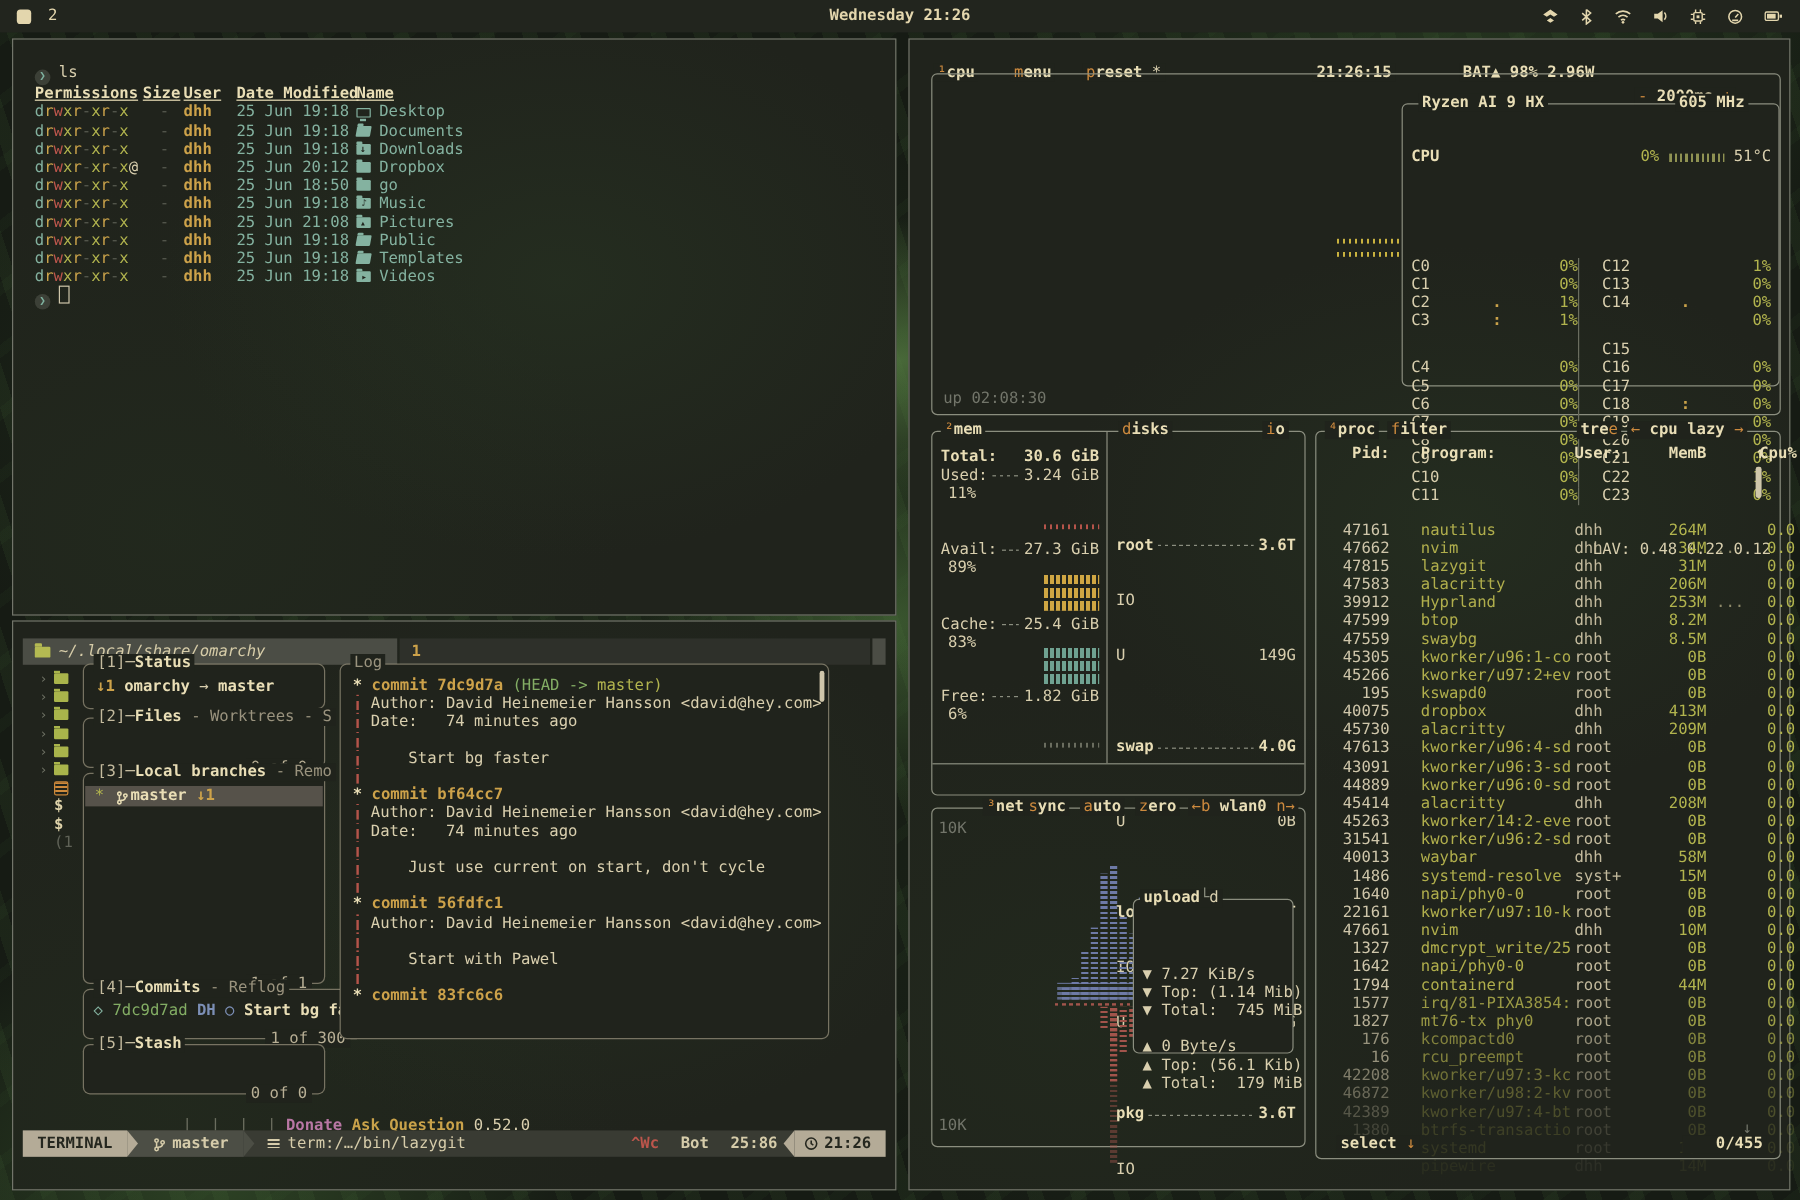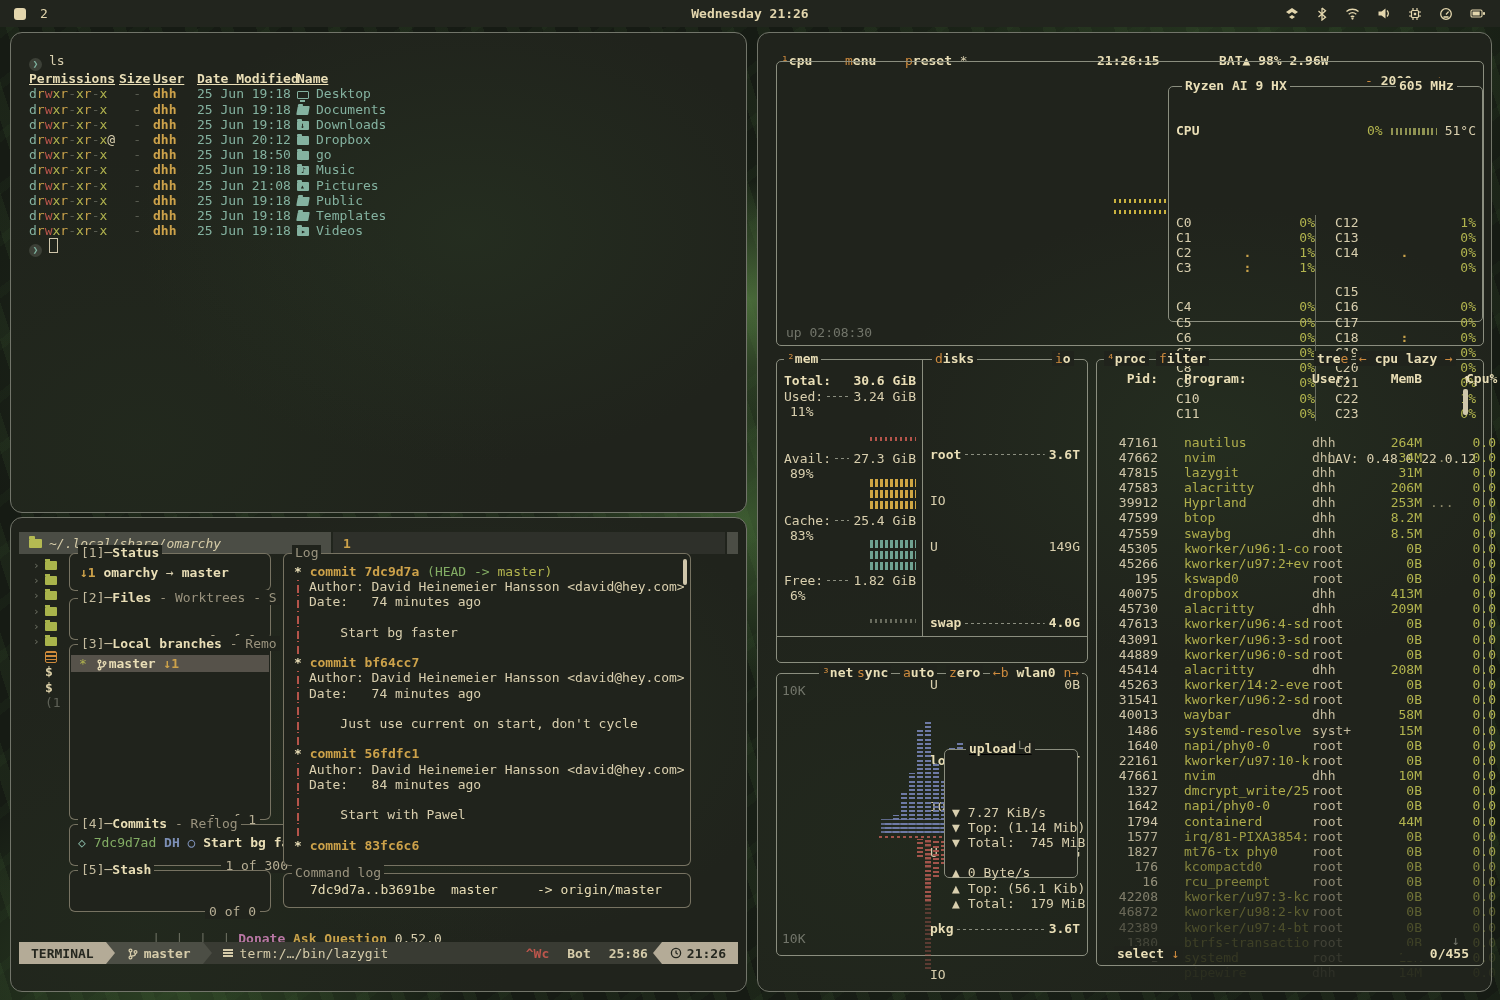--- a/index.html
+++ b/index.html
@@ -23,21 +23,21 @@
   .dim{color:#72756a;} .dim2{color:#585b50;}
   
   .topbar{position:absolute;left:0;top:0;width:1500px;height:27px;background:#22251e;
     display:flex;align-items:center;color:#e3d6ad;font-size:13px;z-index:5;}
   .ws{display:flex;align-items:center;gap:14px;margin-left:14px;}
   .ws-dot{width:12px;height:12px;border-radius:3px;background:#e3d6ad;display:inline-block;}
   .tb-clock{position:absolute;left:0;right:0;text-align:center;font-weight:bold;}
   .tray{margin-left:auto;display:flex;gap:17px;margin-right:14px;align-items:center;z-index:2;}
   .tray svg{display:block;}
   
-  .win{position:absolute;border:1px solid #72756a;border-radius:12px;
+  .win{position:absolute;border:1px solid #72756a;border-radius:0;
     background:
       radial-gradient(460px 320px at 62% 42%, rgba(46,68,40,.30), transparent 72%),
       radial-gradient(520px 400px at 18% 85%, rgba(40,60,34,.22), transparent 72%),
       #20231c;}
   .win-term{left:10px;top:32px;width:735px;height:479px;}
   .win-git{left:10px;top:517px;width:735px;height:473px;}
   .win-btop{left:757px;top:32px;width:733px;height:958px;}
   
   .t-line{white-space:pre;font-size:13px;line-height:15.2px;}
   .t-pad{padding:20px 0 0 18px;}
@@ -424,33 +424,28 @@
         <div class="lline"><span class="creamb">* </span><span class="goldb">commit bf64cc7</span><span class="green"></span><span class="olive"></span></div>
         <div class="lline"><span class="pipe"></span><span>Author: David Heinemeier Hansson &lt;david@hey.com&gt;</span></div>
         <div class="lline"><span class="pipe"></span><span>Date:   74 minutes ago</span></div>
         <div class="lline"><span class="pipe"></span></div>
         <div class="lline"><span class="pipe"></span><span>    Just use current on start, don't cycle</span></div>
         <div class="lline"><span class="pipe"></span></div>
       </div>
         <div>
         <div class="lline"><span class="creamb">* </span><span class="goldb">commit 56fdfc1</span><span class="green"></span><span class="olive"></span></div>
         <div class="lline"><span class="pipe"></span><span>Author: David Heinemeier Hansson &lt;david@hey.com&gt;</span></div>
-        <div class="lline"><span class="pipe"></span><span>Date:   84 minutes ago</span></div>
         <div class="lline"><span class="pipe"></span></div>
         <div class="lline"><span class="pipe"></span><span>    Start with Pawel</span></div>
         <div class="lline"><span class="pipe"></span></div>
       </div>
       </div>
     <div class="lline" style="padding-left:10px;"><span class="creamb">* </span><span class="goldb">commit 83fc6c6</span></div>
   </div>
 
-  <div class="lbox" style="left:272px;top:355px;width:408px;height:35px;">
-    <span class="btitle"><span class="sub">Command log</span></span>
-    <div class="lline" style="padding:8px 0 0 26px;color:#e9deb6;">7dc9d7a..b3691be  master     -&gt; origin/master</div>
-  </div>
 
   <div style="position:absolute;left:102px;top:398px;white-space:pre;">
     <span style="display:inline;"><span class="kitem"></span><span class="kitem"></span><span class="kitem"></span><span class="kitem"></span></span><span class="klink-d">Donate</span><span> </span><span class="klink-a">Ask Question</span><span class="cream"> </span><span class="cream">0.52.0</span>
   </div>
 
   <div class="sline">
     <div class="seg seg-mode">
         <span>TERMINAL</span>
       </div>
     <div class="seg seg-branch">
@@ -627,21 +622,21 @@
     <div class="nc nc-b" style="left:103px;top:138px;height:14px;width:100px;opacity:.8;"></div>
     <div style="position:absolute;left:101px;top:155px;width:132px;height:2px;background:repeating-linear-gradient(90deg,#a2544b 0 3px,transparent 3px 6px);"></div>
     <div class="nc nc-r" style="left:139px;top:158px;height:18px;"></div>
     <div class="nc nc-r" style="left:147px;top:158px;height:62px;"></div>
     <div class="nc nc-r" style="left:155px;top:158px;height:38px;"></div>
     <div class="nc nc-r" style="left:163px;top:158px;height:25px;"></div>
     <div class="nc nc-r" style="left:147px;top:158px;height:130px;opacity:.45;"></div>
   </div>
 
   <div class="bbox" style="left:186px;top:716px;width:134px;height:129px;background:#20231c;"></div>
-  <div class="babs btit" style="left:208px;top:708px;text-decoration:underline;"><b class="creamb">upload</b><span class="cream upkey">d</span></div>
+  <div class="babs btit" style="left:192px;top:708px;"><b class="creamb">upload</b><span class="cream upkey">d</span></div>
   <div class="babs" style="left:194px;top:726px;width:122px;">
     
   <div class="uprow"><span>▼</span><span>7.27 KiB/s</span></div><div class="uprow"><span>▼</span><span>Top: (1.14 Mib)</span></div><div class="uprow"><span>▼</span><span>Total:  745 MiB</span></div><div class="uprow"><span> </span><span></span></div><div class="uprow"><span>▲</span><span>0 Byte/s</span></div><div class="uprow"><span>▲</span><span>Top: (56.1 Kib)</span></div><div class="uprow"><span>▲</span><span>Total:  179 MiB</span></div></div>
 
   <div class="bbox" style="left:338px;top:326px;width:388px;height:607px;"></div>
   <div class="babs btit" style="left:346px;top:318px;"><span class="orange">⁴</span><b class="creamb">proc</b></div>
   <div class="babs btit" style="left:398px;top:318px;"><span class="orange">f</span><b class="creamb">ilter</b></div>
   <div class="babs btit" style="left:556px;top:318px;"><b class="creamb">tre</b><span class="orange">e</span></div>
   <div class="babs btit" style="left:598px;top:318px;"><span class="orange">← </span><b class="creamb">cpu lazy</b><span class="orange"> →</span></div>
 

